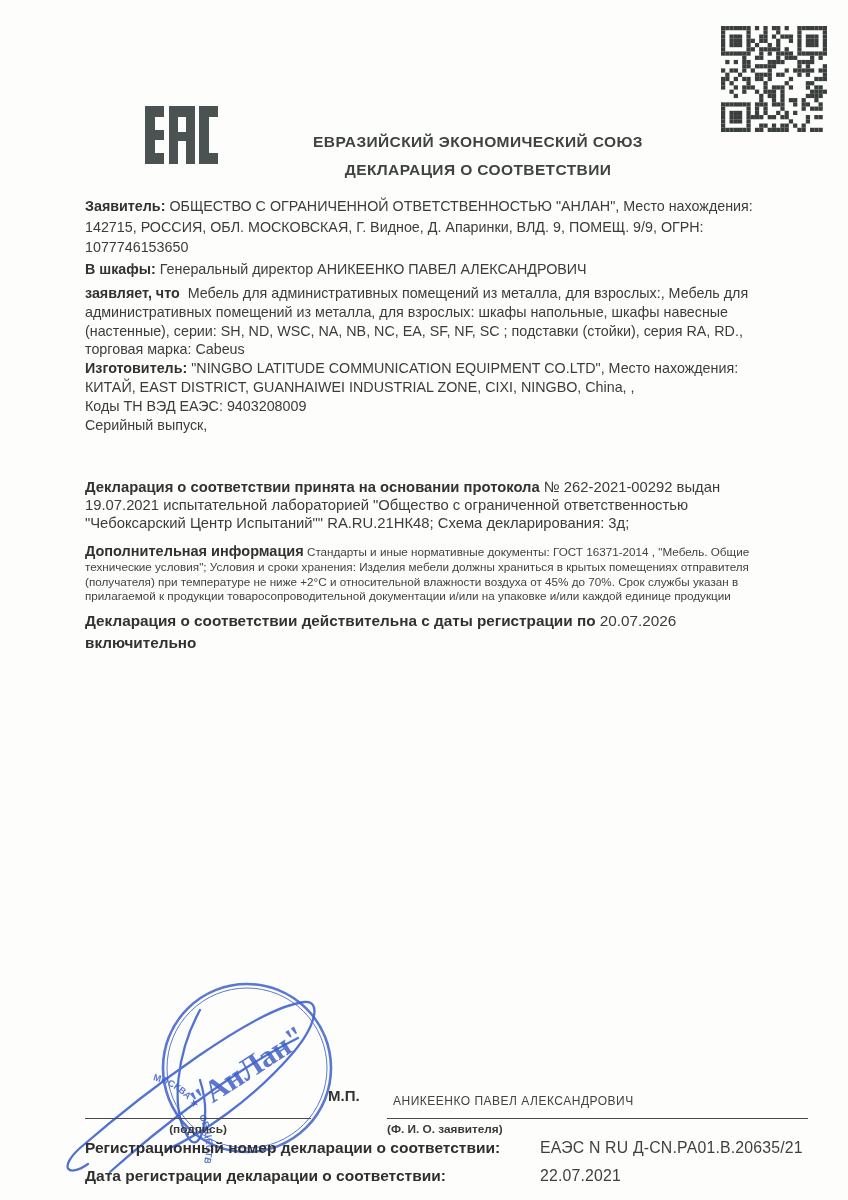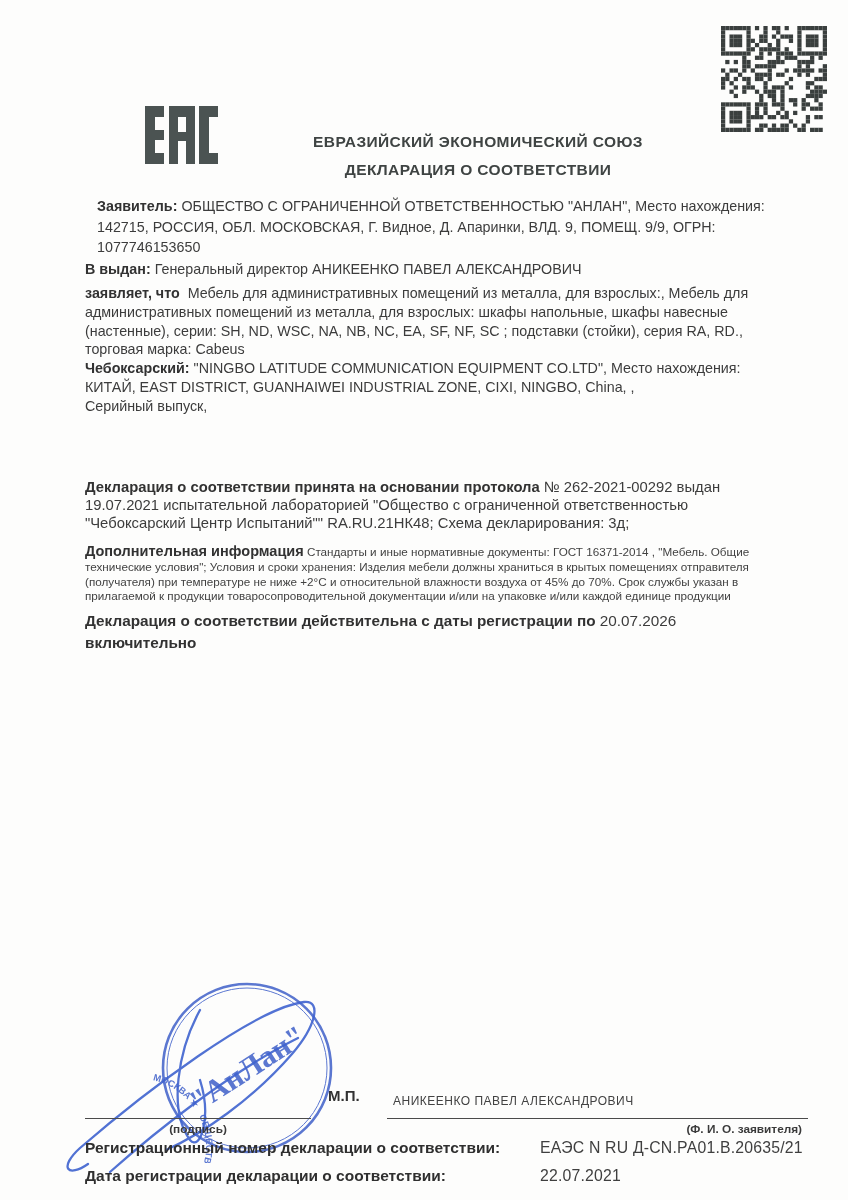--- a/index.html
+++ b/index.html
@@ -13,39 +13,39 @@
   b, strong{color:#323232;}
   
   .titles{left:120px;right:12px;text-align:center;}
   .title1{top:133px;font-size:15.5px;font-weight:bold;letter-spacing:.4px;color:#3f4443;}
   .title2{top:161px;font-size:15.5px;font-weight:bold;letter-spacing:.4px;color:#3f4443;}
   .eac{left:145px;top:106px;}
   .qr{left:721px;top:26px;}
   
   .col{left:85px;width:694px;}
   .para{font-size:14.3px;line-height:20.5px;}
-  .b1{top:196px;margin-left:12px;}
+  .b1{top:196px;}
   .b2{top:259px;}
   .b3{top:284px;line-height:18.8px;}
   .b3 p{margin:0;}
   .conforms{margin-top:3px;}
   .protocol{top:478px;font-size:14.8px;line-height:18px;}
   .additional{top:544px;font-size:11.7px;line-height:14.8px;color:#424242;}
   .additional b{font-size:14.5px;}
   .validity{top:610px;font-size:15.3px;line-height:22px;font-weight:bold;color:#323232;}
   .validity .reg{font-weight:normal;color:#3c3c3c;}
   
   .stamp{left:152px;top:973px;}
   .signature{left:50px;top:980px;}
   .sig-line{left:85px;top:1096px;width:226px;height:22px;border-bottom:1.5px solid #4a4a4a;}
   .sig-caption{left:85px;top:1122px;width:226px;text-align:center;font-size:11.8px;font-weight:bold;color:#3a3a3a;}
   .mp{left:328px;top:1087px;font-size:15px;font-weight:bold;color:#323232;}
   .name-line{left:387px;top:1094px;width:415px;height:24px;border-bottom:1.5px solid #4a4a4a;
              font-size:12px;letter-spacing:.5px;color:#424242;padding-left:6px;}
-  .name-caption{left:387px;top:1122px;width:415px;text-align:right;font-size:11.8px;font-weight:bold;color:#3a3a3a;}
+  .name-caption{left:387px;top:1122px;width:415px;text-align:left;font-size:11.8px;font-weight:bold;color:#3a3a3a;}
   .reg-label{left:85px;font-size:15.5px;font-weight:bold;color:#2f2f2f;}
   .reg-value{left:540px;font-size:15.8px;color:#3f3f3f;letter-spacing:.2px;}
   .row1{top:1139px;}
   .row2{top:1167px;}
 </style>
 </head>
 <body>
 
 <svg class="abs eac" width="73" height="58" viewBox="0 0 73 58" aria-hidden="true">
   <g fill="#4b5352">
@@ -368,25 +368,26 @@
     <rect x="88.2" y="100.8" width="4.2" height="4.2"></rect>
     <rect x="92.4" y="100.8" width="4.2" height="4.2"></rect>
     <rect x="96.6" y="100.8" width="4.2" height="4.2"></rect>
   </svg>
 
 <div class="abs titles title1">ЕВРАЗИЙСКИЙ ЭКОНОМИЧЕСКИЙ СОЮЗ</div>
 <div class="abs titles title2">ДЕКЛАРАЦИЯ О СООТВЕТСТВИИ</div>
 
 <div class="abs col para b1"><b>Заявитель:</b> <span>ОБЩЕСТВО С ОГРАНИЧЕННОЙ ОТВЕТСТВЕННОСТЬЮ "АНЛАН", Место нахождения: 142715, РОССИЯ, ОБЛ. МОСКОВСКАЯ, Г. Видное, Д. Апаринки, ВЛД. 9, ПОМЕЩ. 9/9, ОГРН: 1077746153650</span></div>
 
-<div class="abs col para b2"><b>В выдан:</b> <span>Генеральный директор АНИКЕЕНКО ПАВЕЛ АЛЕКСАНДРОВИЧ</span></div>
+<div class="abs col para b2"><b>В шкафы:</b> <span>Генеральный директор АНИКЕЕНКО ПАВЕЛ АЛЕКСАНДРОВИЧ</span></div>
 
 <div class="abs col para b3">
   <p><b>заявляет, что</b>&nbsp;&nbsp;<span>Мебель для административных помещений из металла, для взрослых:, Мебель для административных помещений из металла, для взрослых: шкафы напольные, шкафы навесные (настенные), серии: SH, ND, WSC, NA, NB, NC, EA, SF, NF, SC ; подставки (стойки), серия RA, RD., торговая марка: Cabeus</span></p>
-  <p><b>Чебоксарский:</b> <span>"NINGBO LATITUDE COMMUNICATION EQUIPMENT CO.LTD", Место нахождения: КИТАЙ, EAST DISTRICT, GUANHAIWEI INDUSTRIAL ZONE, CIXI, NINGBO, China, ,</span></p>
+  <p><b>Изготовитель:</b> <span>"NINGBO LATITUDE COMMUNICATION EQUIPMENT CO.LTD", Место нахождения: КИТАЙ, EAST DISTRICT, GUANHAIWEI INDUSTRIAL ZONE, CIXI, NINGBO, China, ,</span></p>
+  <p>Коды ТН ВЭД ЕАЭС: 9403208009</p>
   <p>Серийный выпуск,</p>
 </div>
 
 <div class="abs col protocol"><b>Декларация о соответствии принята на основании протокола</b> <span>№ 262-2021-00292 выдан 19.07.2021  испытательной лабораторией "Общество с ограниченной ответственностью "Чебоксарский Центр Испытаний"" RA.RU.21НК48; Схема декларирования: 3д;</span></div>
 
 <div class="abs col additional"><b>Дополнительная информация</b> <span>Стандарты и иные нормативные документы: ГОСТ 16371-2014 , "Мебель. Общие технические условия"; Условия и сроки хранения: Изделия мебели должны храниться в крытых помещениях отправителя (получателя) при температуре не ниже +2°С и относительной влажности воздуха от 45% до 70%. Срок службы указан в прилагаемой к продукции товаросопроводительной документации и/или на упаковке и/или каждой единице продукции</span></div>
 
 <div class="abs col validity"><span>Декларация о соответствии действительна с даты регистрации по</span> <span class="reg">20.07.2026</span> <span>включительно</span></div>
 
 <svg class="abs stamp" width="190" height="190" viewBox="0 0 190 190">

